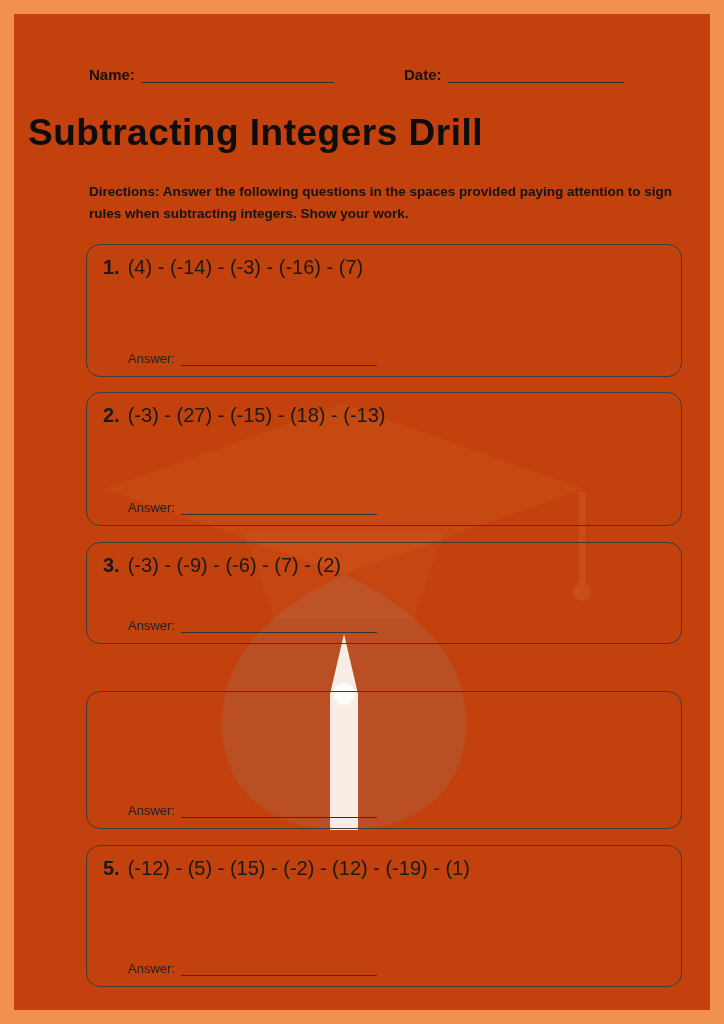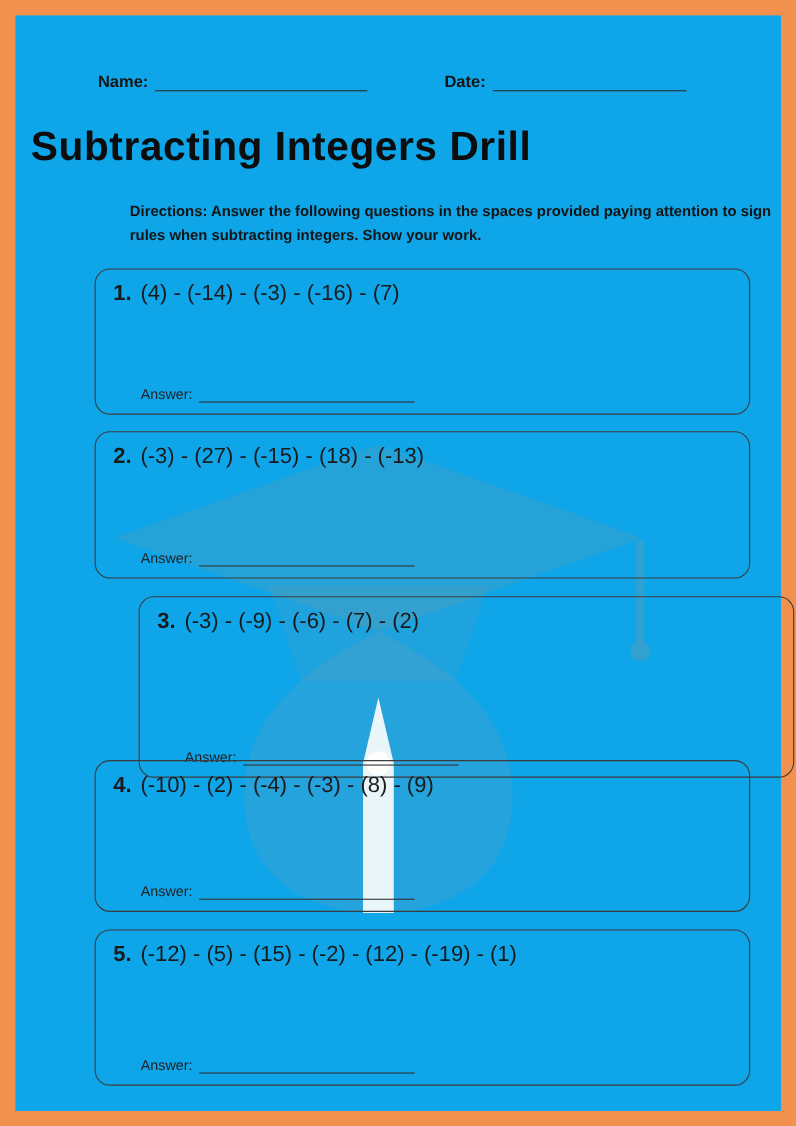--- a/index.html
+++ b/index.html
@@ -4,21 +4,21 @@
 <style>
   html,body{margin:0;padding:0;}
   body{
     width:724px;height:1024px;position:relative;overflow:hidden;
     font-family:"Liberation Sans","DejaVu Sans",sans-serif;
     background:#F2914E;
   }
   .page{
     position:absolute;inset:0;
     border:14px solid #F2914E;
-    background:#0ea5e9;
+    background:#c2410c;
     box-sizing:border-box;
   }
   .watermark{
     position:absolute;left:70px;top:380px;width:520px;height:440px;
     pointer-events:none;z-index:0;
   }
   .content{position:absolute;inset:0;z-index:1;}
 
   
   .field-group{position:absolute;top:51px;font-size:15px;font-weight:700;color:#141414;white-space:nowrap;}
@@ -31,21 +31,21 @@
   .name-line{width:193px;}
   .date-line{width:176px;}
 
   .title{
     position:absolute;top:98px;left:14px;right:14px;
     text-align:left;font-size:37px;font-weight:800;color:#0d0d0d;
     letter-spacing:0.5px;
   }
   .directions{
     position:absolute;top:167px;left:75px;width:600px;
-    font-size:13.5px;font-weight:700;color:#141414;line-height:1.6;margin-left:29px;
+    font-size:13.5px;font-weight:700;color:#141414;line-height:1.6;
   }
 
   
   .qbox{
     position:absolute;left:72px;width:596px;
     border:1.5px solid #3C3C3C;border-radius:14px;
     box-sizing:border-box;background:transparent;
   }
   .q-line{
     position:absolute;top:11px;left:16px;right:12px;
@@ -104,33 +104,30 @@
 
     <section class="qbox" style="top:378px;height:134px;">
       <div class="q-line">
         <span class="q-num">2.</span><span class="q-expr">(-3) - (27) - (-15) - (18) - (-13)</span>
       </div>
       <div class="answer-row">
         <span>Answer:</span><span class="blank-line answer-line"></span>
       </div>
     </section>
 
-    <section class="qbox" style="top:528px;height:165px;margin-left:40px;">
+    <section class="qbox" style="top:528px;height:102px;">
       <div class="q-line">
         <span class="q-num">3.</span><span class="q-expr">(-3) - (-9) - (-6) - (7) - (2)</span>
       </div>
       <div class="answer-row">
         <span>Answer:</span><span class="blank-line answer-line"></span>
       </div>
     </section>
 
     <section class="qbox" style="top:677px;height:138px;">
-      <div class="q-line">
-        <span class="q-num">4.</span><span class="q-expr">(-10) - (2) - (-4) - (-3) - (8) - (9)</span>
-      </div>
       <div class="answer-row">
         <span>Answer:</span><span class="blank-line answer-line"></span>
       </div>
     </section>
 
     <section class="qbox" style="top:831px;height:142px;">
       <div class="q-line">
         <span class="q-num">5.</span><span class="q-expr">(-12) - (5) - (15) - (-2) - (12) - (-19) - (1)</span>
       </div>
       <div class="answer-row">

